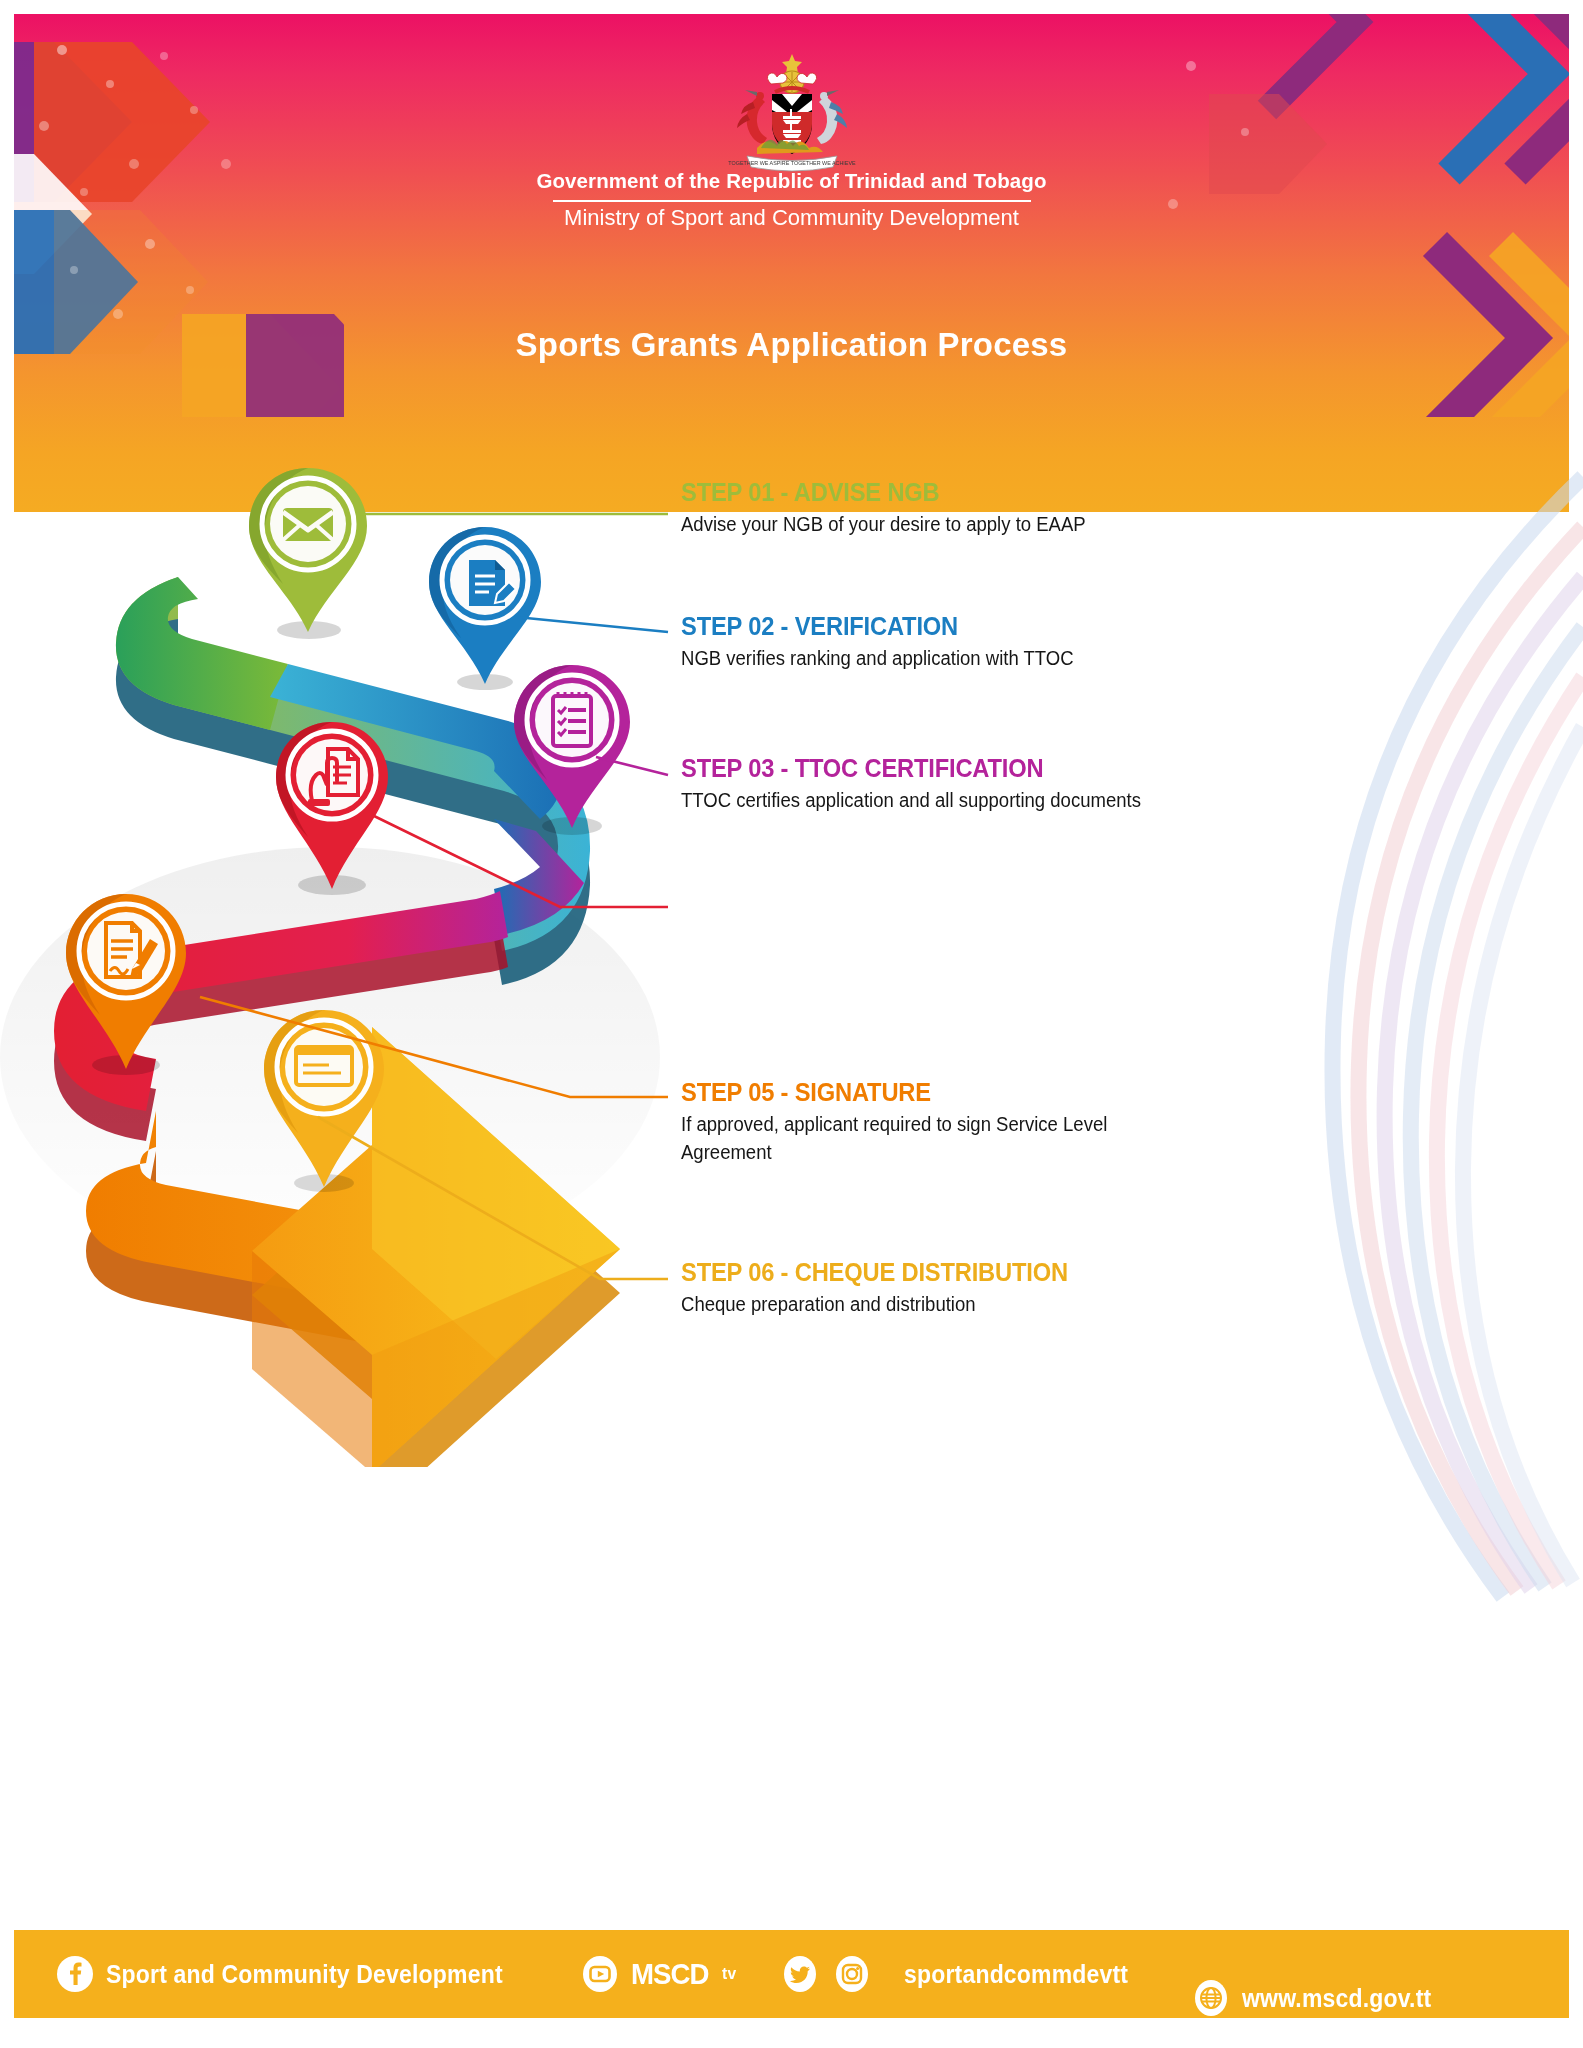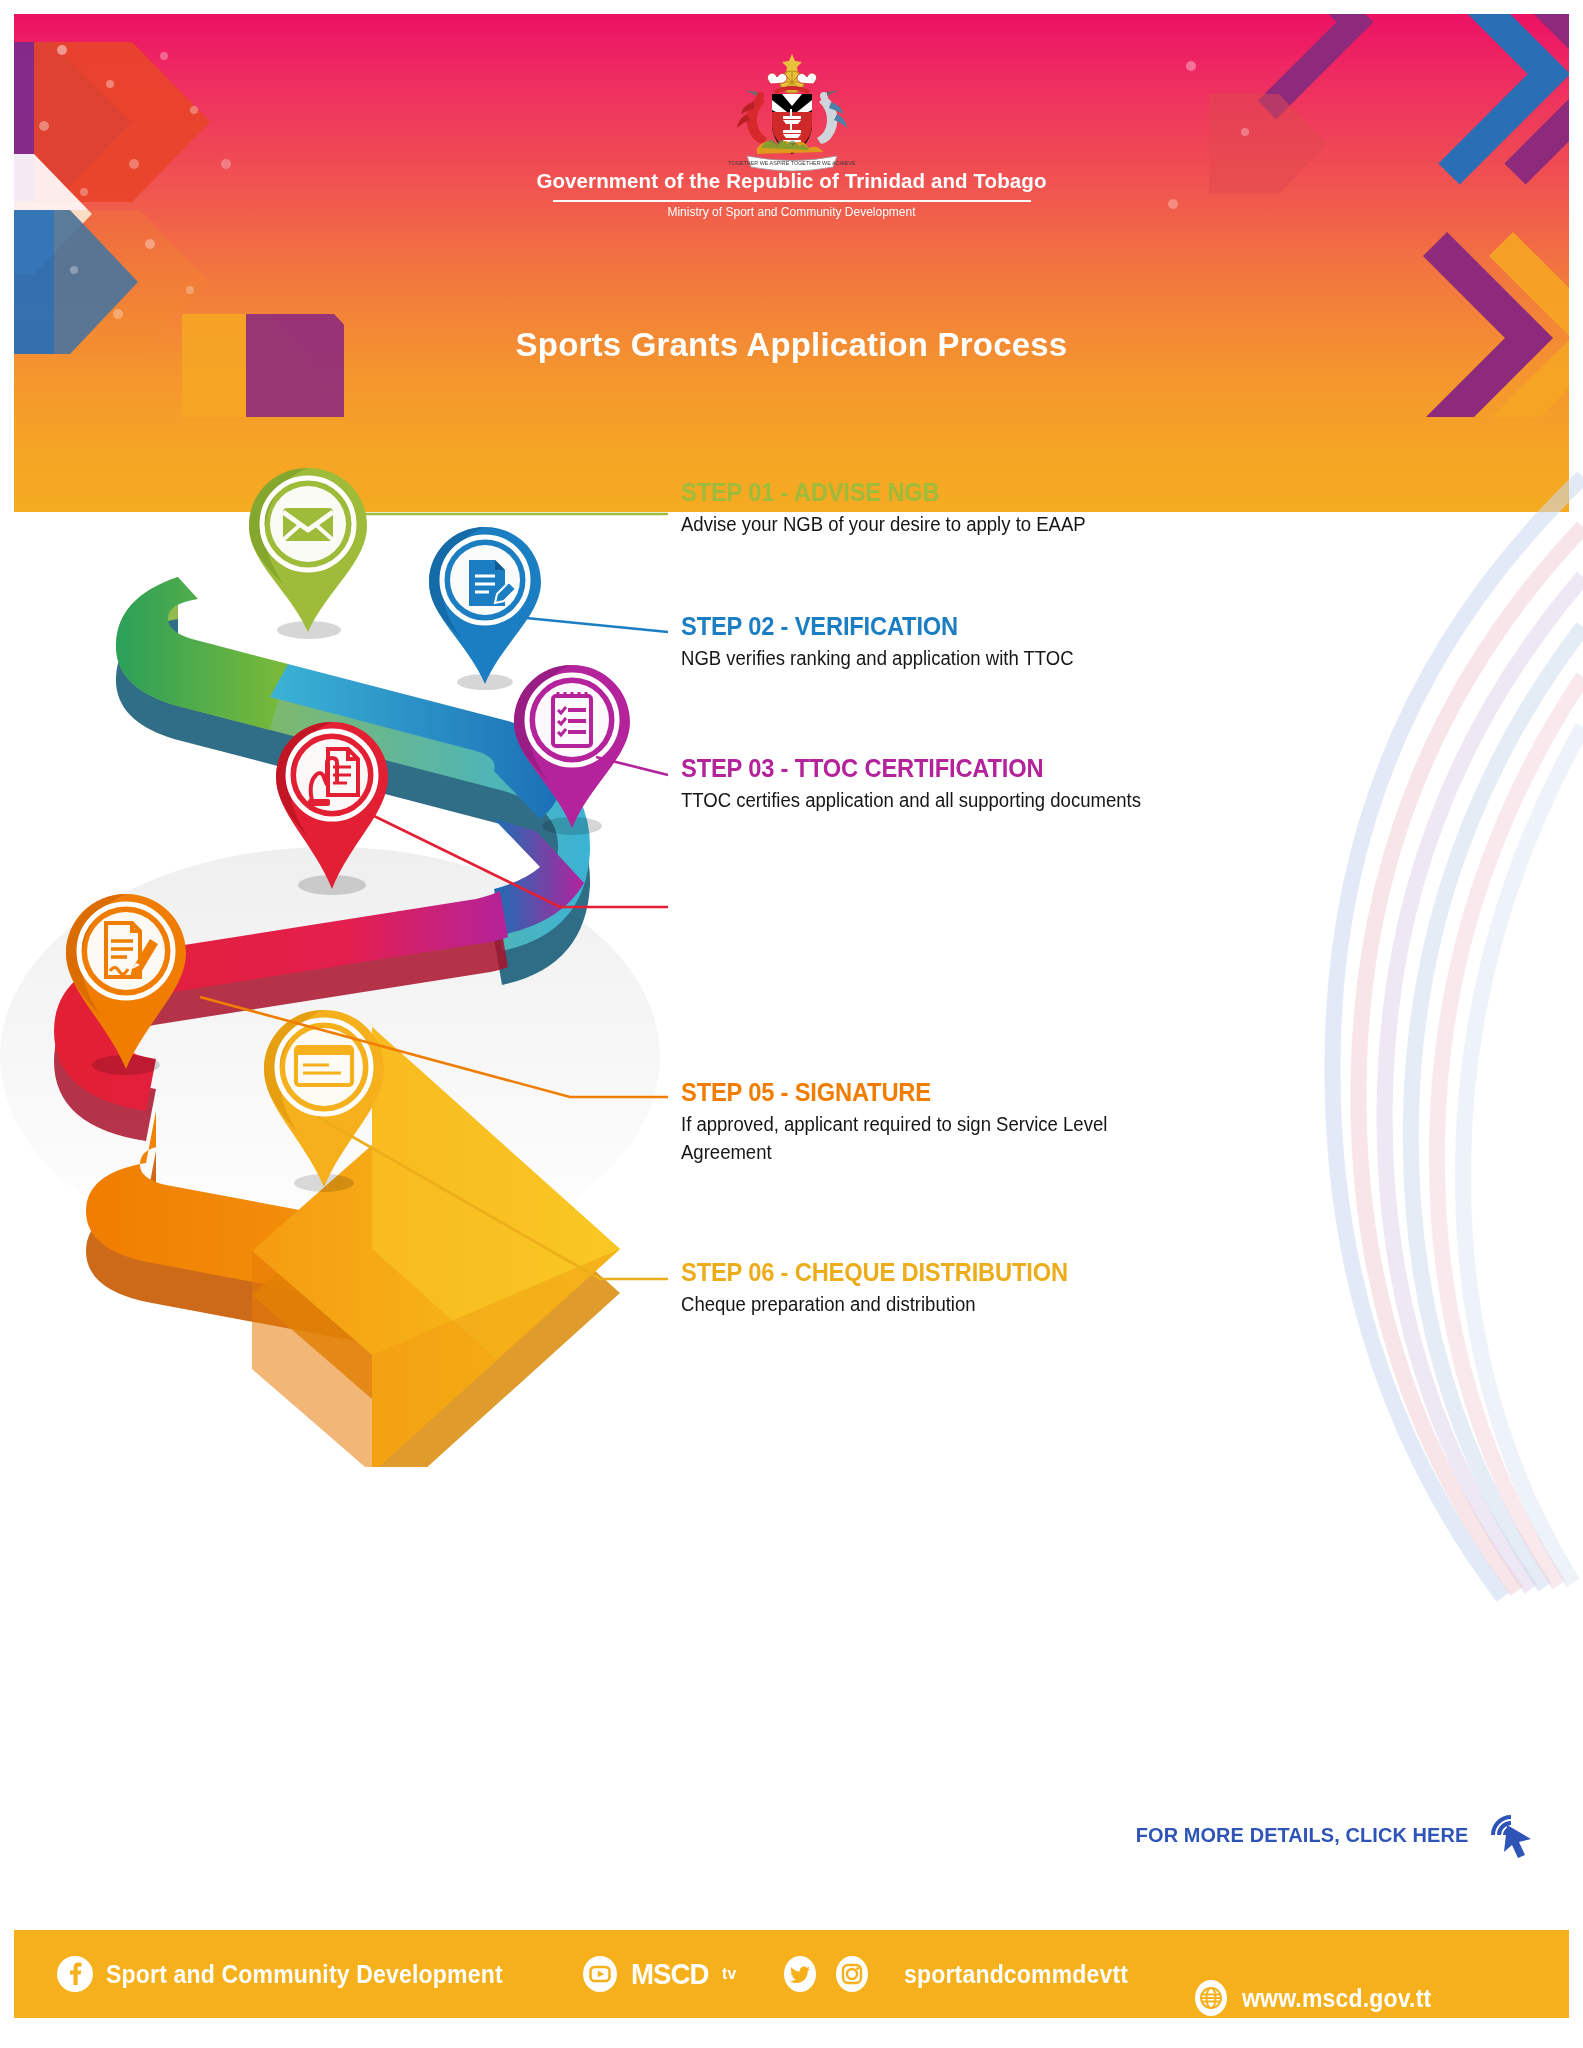--- a/index.html
+++ b/index.html
@@ -28,21 +28,21 @@
   }
   .gov-title {
     top:155px; font-size:20.5px; font-weight:bold; letter-spacing:.1px;
     white-space:nowrap;
   }
   .gov-rule {
     position:absolute; left:50%; transform:translateX(-50%); top:186px;
     width:478px; height:2px; background:#ffffff;
   }
   .gov-sub {
-    top:191px; font-size:12px; font-weight:normal; white-space:nowrap;
+    top:191px; font-size:22px; font-weight:normal; white-space:nowrap;
   }
   .eaap {
     top:264px; font-size:31px; font-weight:bold; color:#111111;
     white-space:nowrap; letter-spacing:.2px;
   }
   .grants {
     top:312px; font-size:33px; font-weight:bold; color:#ffffff;
     white-space:nowrap; letter-spacing:.2px;
   }
 
@@ -411,29 +411,20 @@
   <div class="step" style="left:681px; top:662px;">
     <div class="step-title" style="color:#f07d00;">STEP 05 - SIGNATURE</div>
     <div class="step-desc">If approved, applicant required to sign Service Level Agreement</div>
   </div>
 
   <div class="step" style="left:681px; top:842px;">
     <div class="step-title" style="color:#edad1b;">STEP 06 - CHEQUE DISTRIBUTION</div>
     <div class="step-desc">Cheque preparation and distribution</div>
   </div>
 
-  <div class="cta">
-    <span class="cta-text">FOR MORE DETAILS, CLICK HERE</span>
-    <svg width="52" height="52" viewBox="0 0 52 52">
-      <path d="M8 26 a18 18 0 0 1 18 -18" fill="none" stroke="#2f54b8" stroke-width="4"></path>
-      <path d="M14 26 a12 12 0 0 1 12 -12" fill="none" stroke="#2f54b8" stroke-width="4"></path>
-      <path d="M20 26 a6 6 0 0 1 6 -6" fill="none" stroke="#2f54b8" stroke-width="4"></path>
-      <path d="M22 16 L46 30 L34 33 L40 46 L33 49 L27 36 L19 43 Z" fill="#2f54b8"></path>
-    </svg>
-  </div>
 </div>
 
 <div class="footer">
 
   <div class="f-item" style="margin-left:42px;">
     <svg class="f-ico" viewBox="0 0 38 38">
       <circle cx="19" cy="19" r="18" fill="#ffffff"></circle>
       <path d="M21.6 19.4h3.1l.5-4h-3.6v-2.2c0-1.1.3-1.8 1.9-1.8h2V7.8c-.4-.1-1.6-.2-3-.2-3 0-5 1.8-5 5.2v2.6H14v4h3.5V30h4.1z" fill="#f5b01c"></path>
     </svg>
     <span class="f-label">Sport and Community Development</span>

